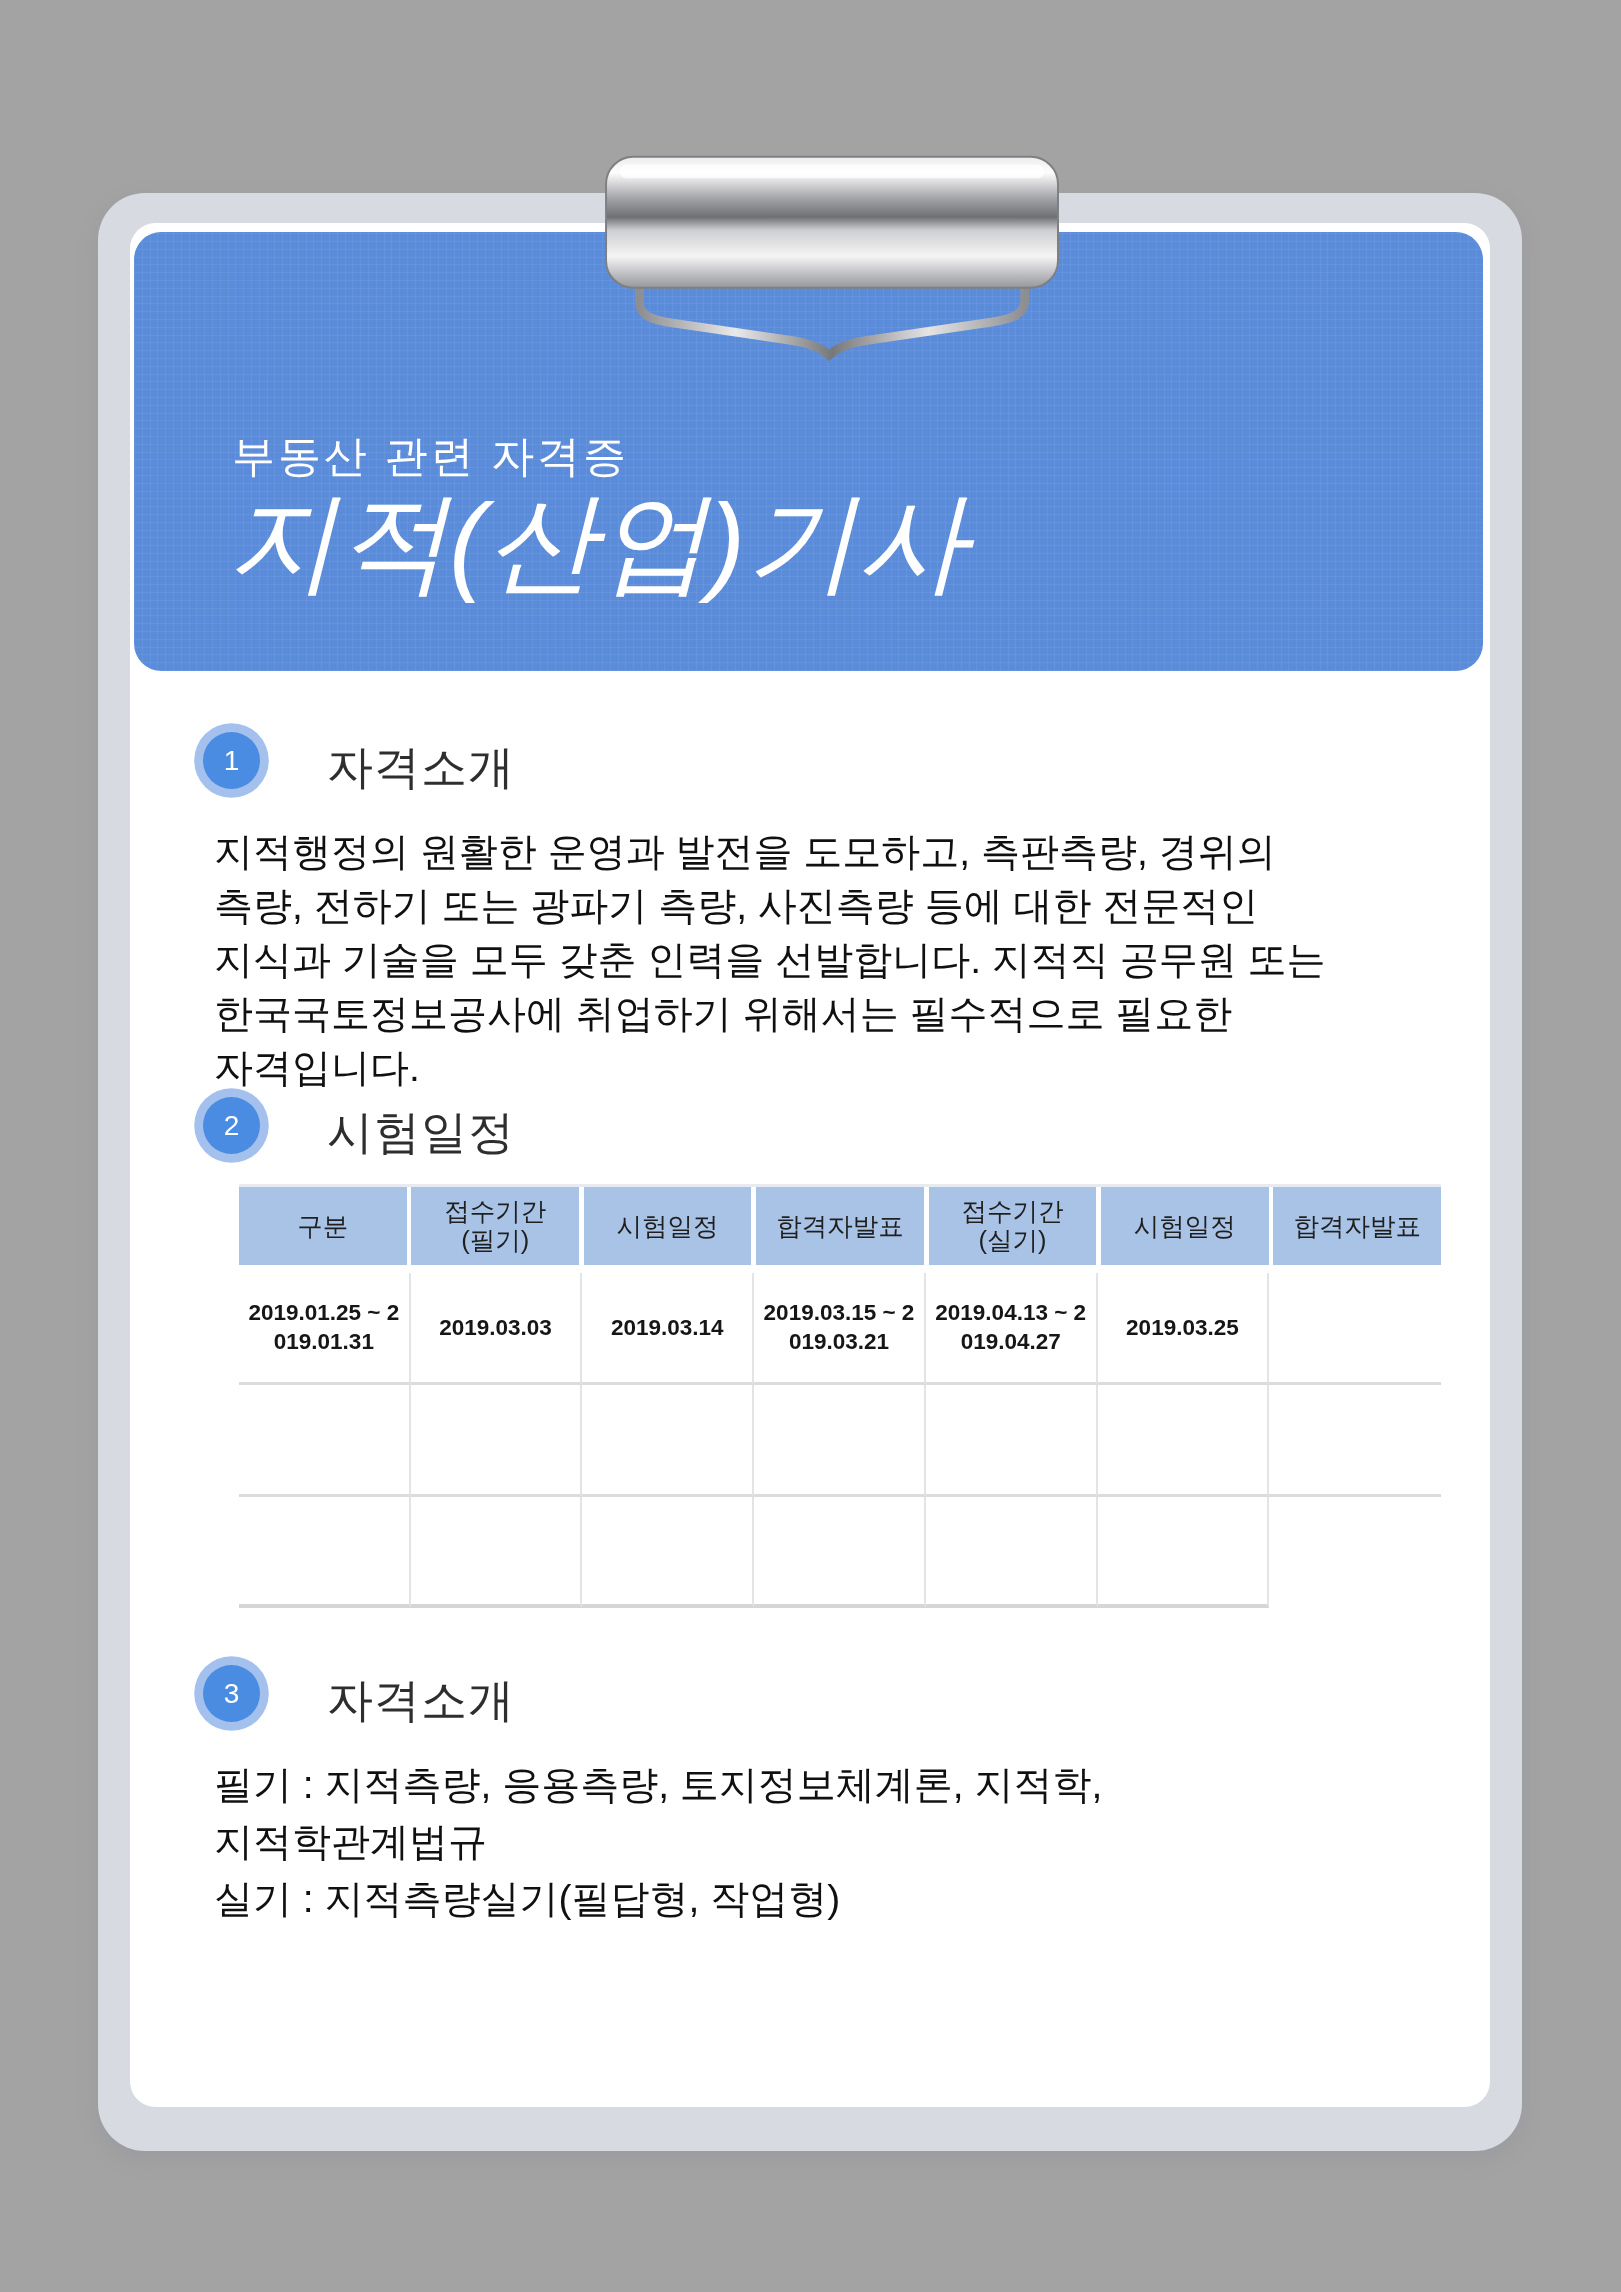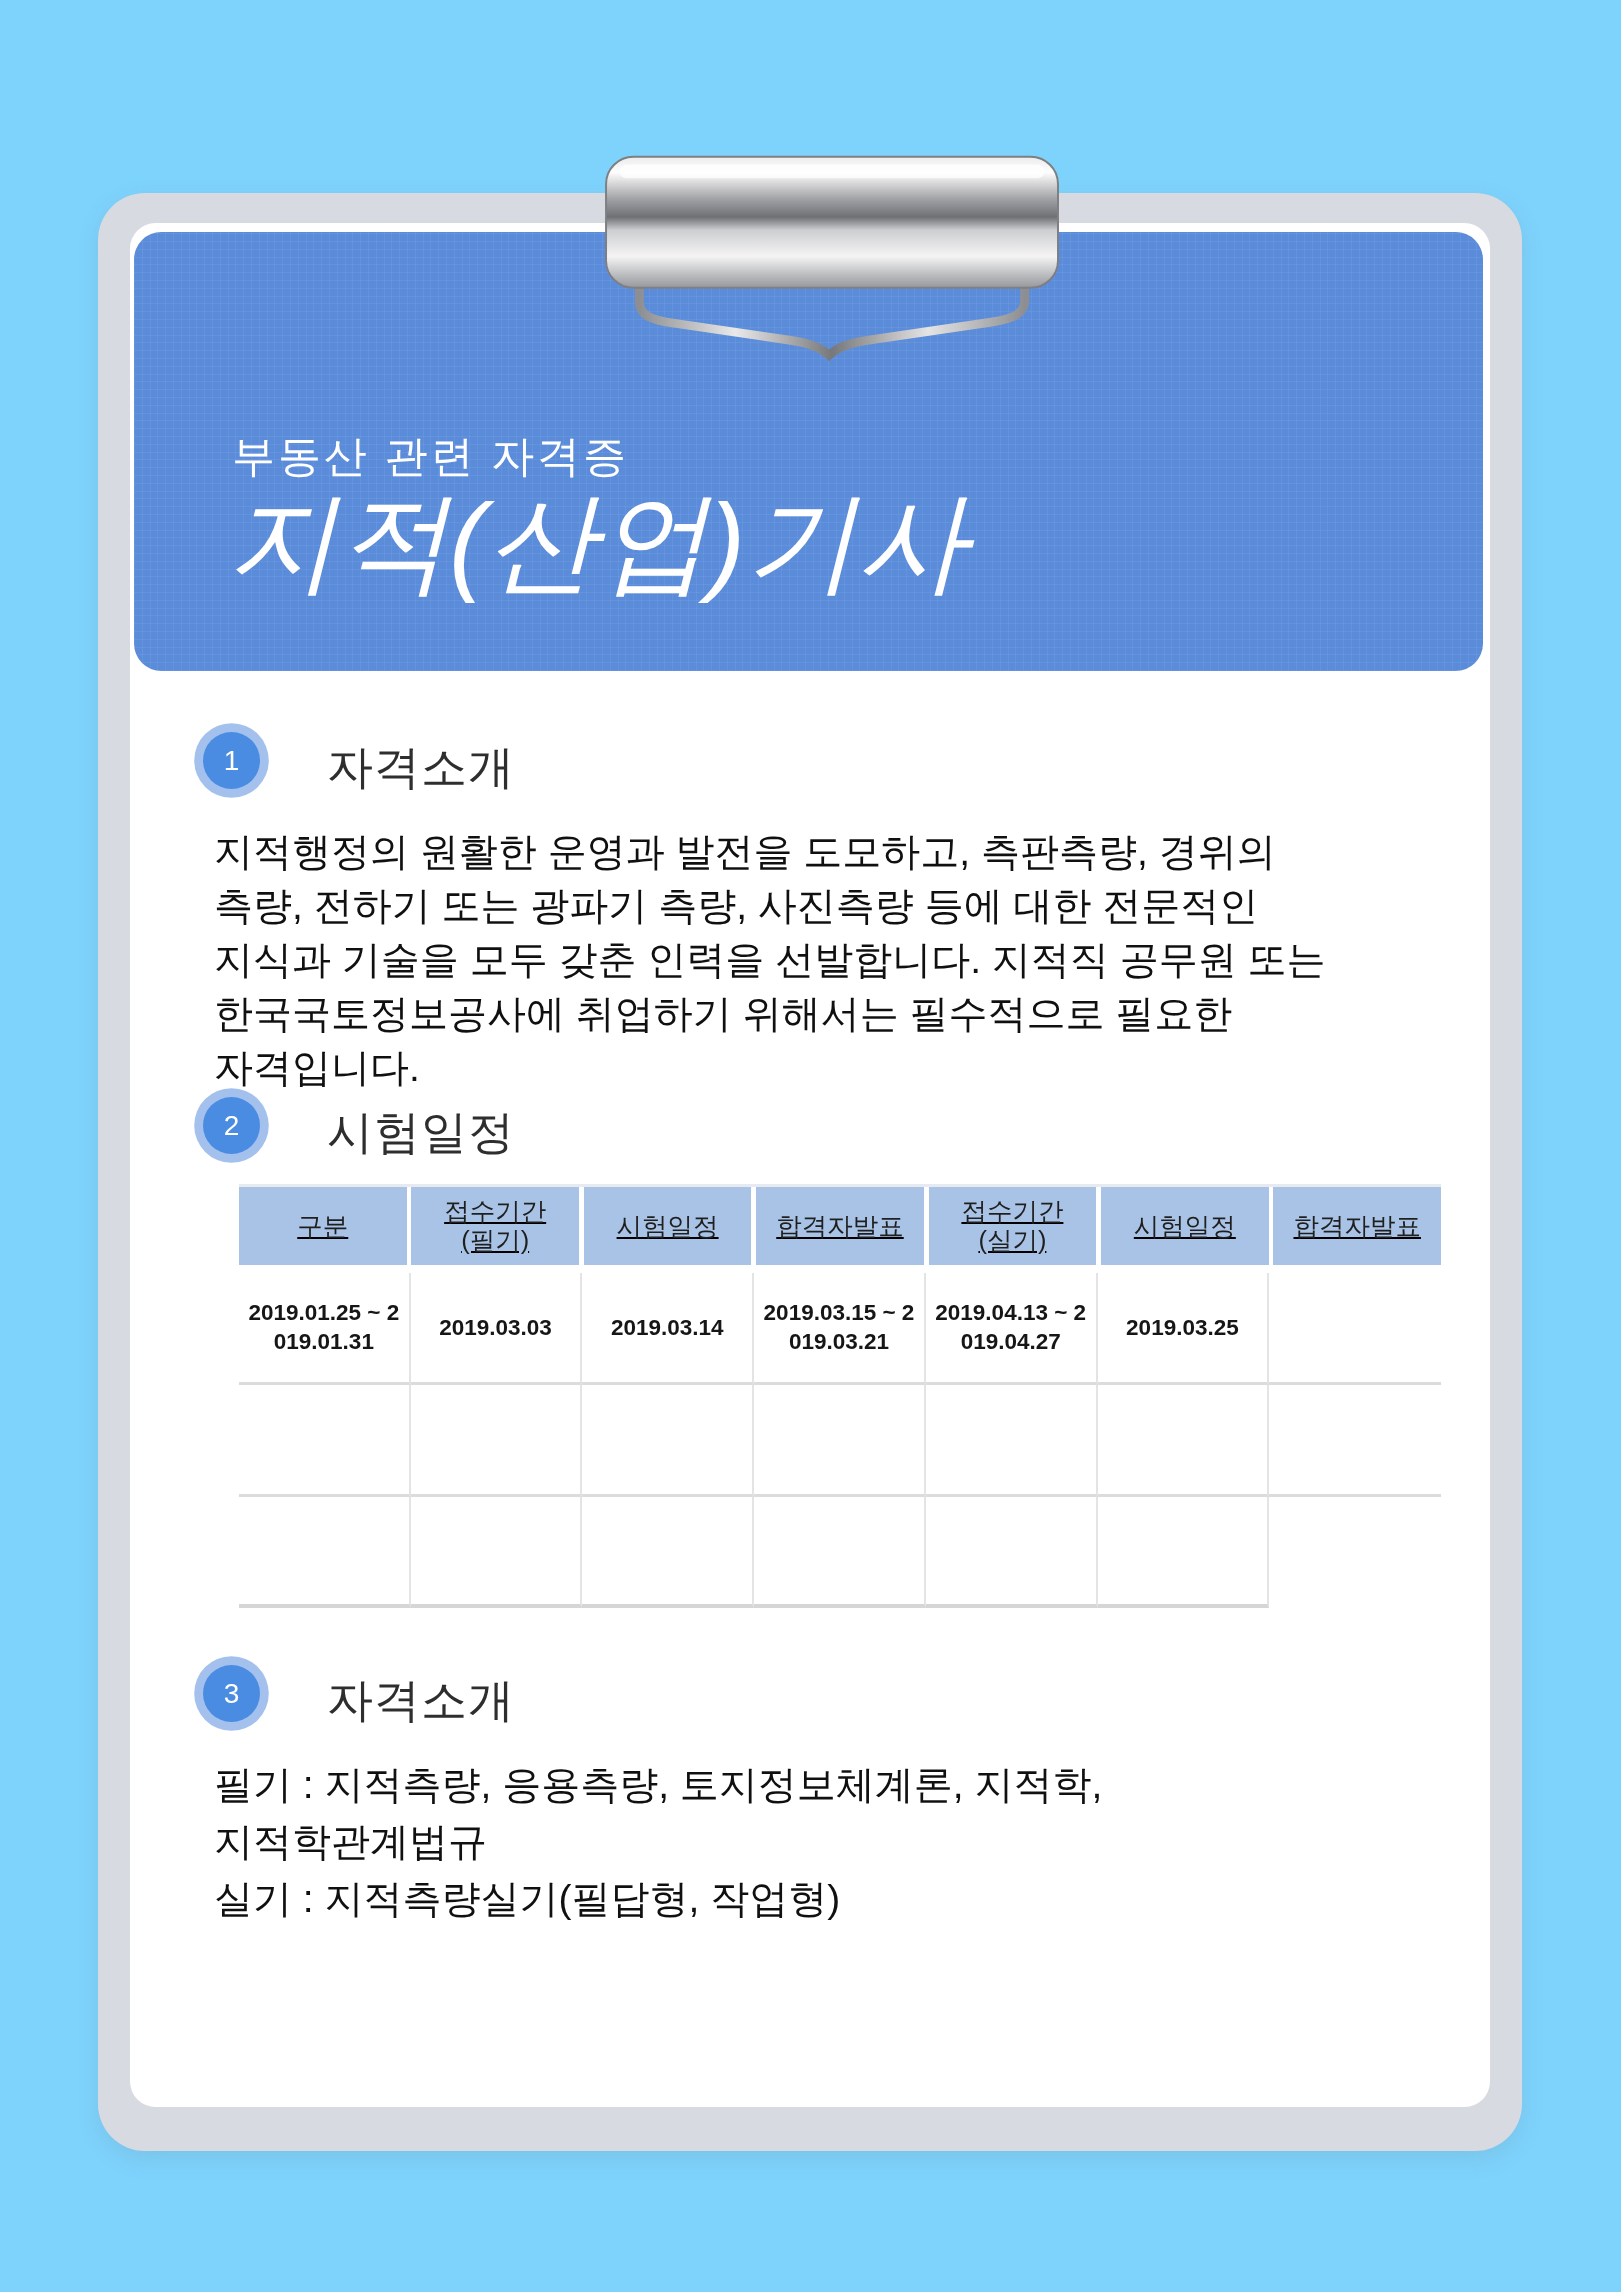--- a/index.html
+++ b/index.html
@@ -1,17 +1,17 @@
 <!DOCTYPE html>
 <html><head>
 <meta charset="utf-8">
 <style>
   html,body{margin:0;padding:0;background:#ffffff;}
   #canvas{
-    position:relative;width:1621px;height:2293px;background:#7dd3fc;overflow:hidden;
+    position:relative;width:1621px;height:2293px;background:#a3a3a3;overflow:hidden;
     font-family:"Liberation Sans","DejaVu Sans",sans-serif;
   }
   .abs{position:absolute;}
 
   
   .board{
     left:98px;top:193px;width:1424px;height:1958px;border-radius:47px;
     background:#d7dae1;box-shadow:0 7.8px 21.6px rgba(110,120,140,.16);
   }
   .page{
@@ -56,21 +56,20 @@
     letter-spacing:0px;
   }
   .intro{left:214px;top:825px;width:1166px;}
   .subjects{left:214px;top:1756px;width:1215px;line-height:57px;}
 
   
   .sched{left:239px;top:1184px;width:1202px;}
   .thead-grid{
     display:grid;grid-template-columns:repeat(7,1fr);column-gap:4.9px;
     border-top:3.9px solid #e7eaf1;
-    text-decoration:underline;
   }
   .hcell{
     background:#a9c3e6;height:78px;display:flex;align-items:center;justify-content:center;
     text-align:center;font-size:25.5px;color:#1f1f1f;white-space:pre-line;line-height:29px;
   }
   .tbody-grid{
     display:grid;grid-template-columns:repeat(7,1fr);grid-template-rows:112px 112px 111px;
     margin-top:7.8px;
   }
   .tcell{

